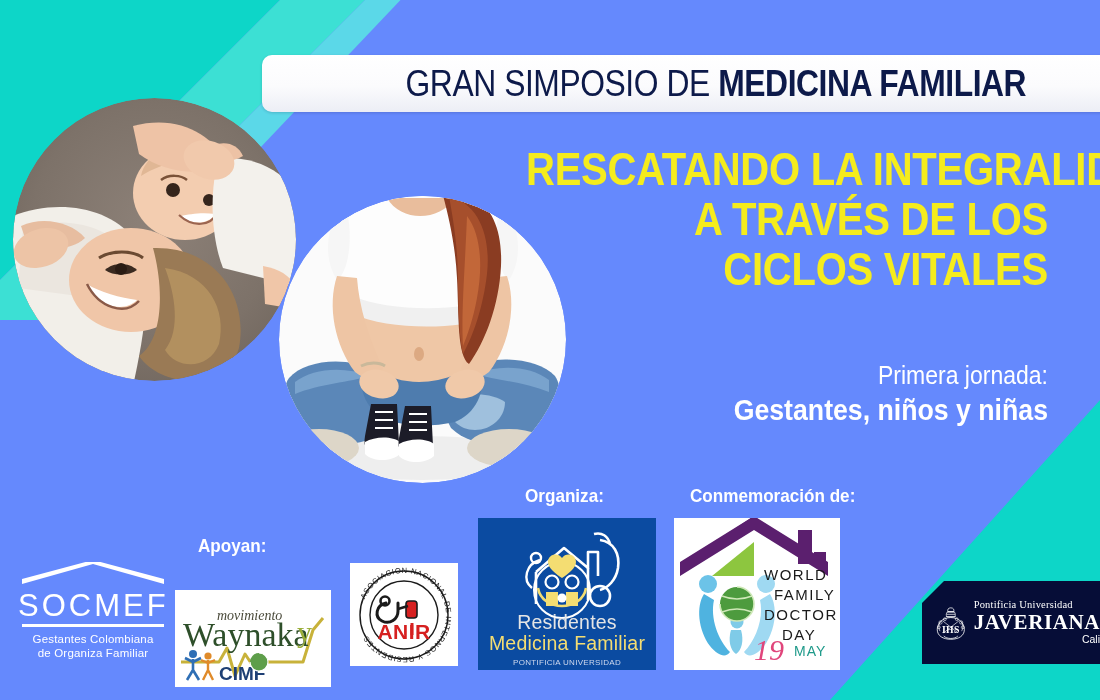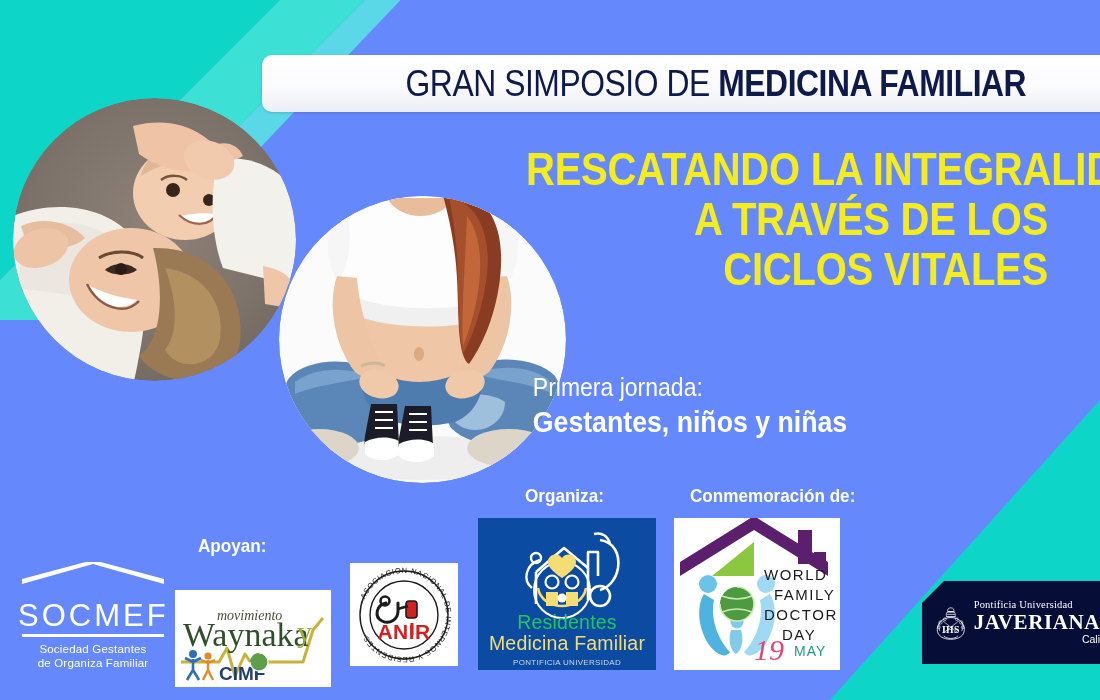--- a/index.html
+++ b/index.html
@@ -79,23 +79,23 @@
   .headline > div {
     transform: scaleX(0.87);
     transform-origin: right center;
     white-space: nowrap;
   }
 
   
   .subtitle {
     position: absolute;
     right: 52px;
-    top: 372px;
+    top: 360px;
     width: 560px;
-    text-align: left;
+    text-align: right;
     color: #ffffff;
   }
   .subtitle .line1 {
     font-size: 25px;
     font-weight: 400;
     line-height: 1.2;
     transform: scaleX(0.92);
     transform-origin: right center;
   }
   .subtitle .line2 {
@@ -187,34 +187,33 @@
   .jav-l3 { font-size: 10.5px; font-family: Liberation Sans, sans-serif; text-align: right; }
 
   
   .socmef-name {
     font-size: 31px;
     font-weight: 400;
     letter-spacing: 3px;
     text-align: right;
     line-height: 1;
     font-family: "Liberation Sans", sans-serif;
-    margin-top: 10px;
   }
   .socmef-sub {
     font-size: 11.5px;
     text-align: center;
     line-height: 1.25;
     margin-top: 5px;
     letter-spacing: .2px;
   }
   .socmef-rule { height: 3px; background: #fff; margin: 3px 4px 0 4px; }
 
   
   .res-t1 {
-    color: #22c55e; font-size: 19.5px; font-weight: 400;
+    color: #e5e5e5; font-size: 19.5px; font-weight: 400;
     text-align: center; line-height: 1.08; letter-spacing: .2px;
   }
   .res-t2 {
     color: #f4dd72; font-size: 19.5px; font-weight: 400;
     text-align: center; line-height: 1.08; letter-spacing: .2px;
   }
   .res-t3 {
     color: #cfd9ee; font-size: 8px; text-align: center;
     line-height: 1.25; margin-top: 4px; letter-spacing: .3px;
   }
@@ -375,21 +374,21 @@
   <div class="lbl lbl-organiza">Organiza:</div>
   <div class="lbl lbl-conmem">Conmemoración de:</div>
 
   <div class="socmef">
     <svg width="150" height="24" viewBox="0 0 150 24">
       <path d="M4 22 L75 2 L146 22 L146 17 L75 -2 L4 17 Z" fill="#ffffff"></path>
     </svg>
     <div class="socmef-name">SOCMEF</div>
     <div class="socmef-rule"></div>
     <div class="socmef-sub">
-      <div>Sociedad Gestantes</div>
+      <div>Gestantes Colombiana</div>
       <div>de Organiza Familiar</div>
     </div>
   </div>
 
   <div class="logo-card card-waynakay">
     <svg width="156" height="97" viewBox="0 0 156 97">
       <rect width="156" height="97" fill="#ffffff"></rect>
 
       <path d="M6 72 L44 72 L52 58 L60 86 L70 64 L78 76 L88 72 L128 72 L138 40 L148 28" stroke="#c8b23a" stroke-width="3" fill="none" stroke-linejoin="round"></path>
 

